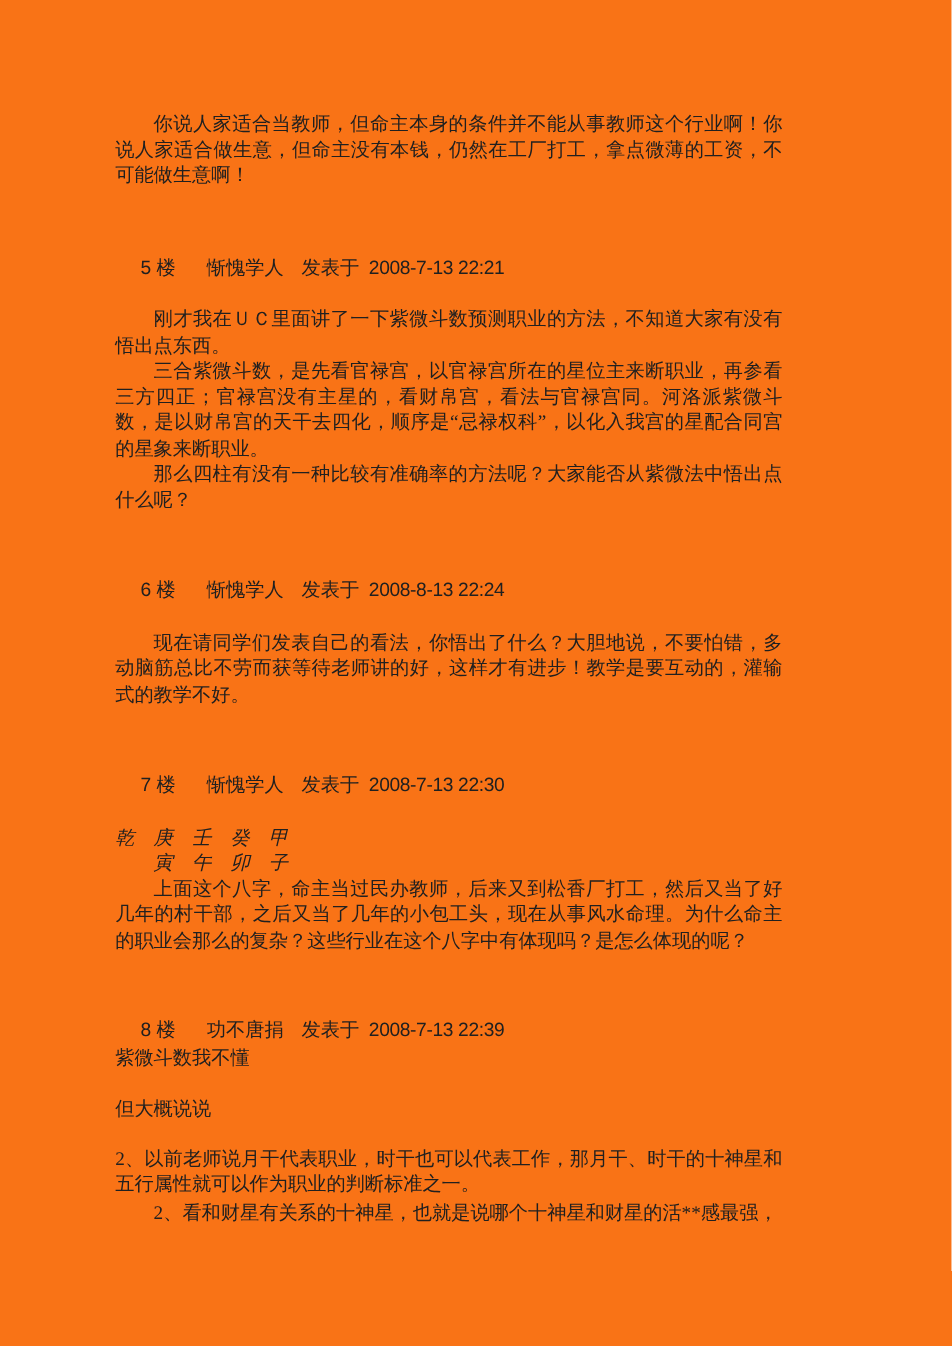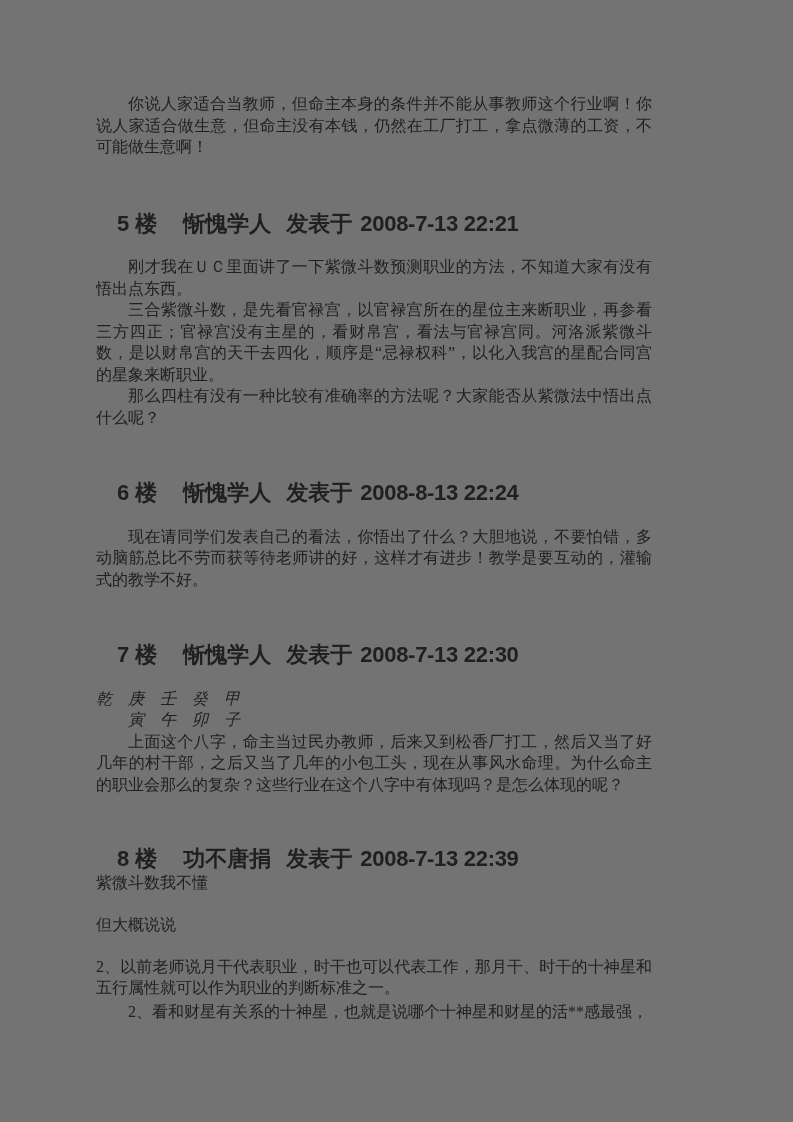--- a/index.html
+++ b/index.html
@@ -3,35 +3,35 @@
 <meta charset="utf-8">
 <style>
   html, body { margin: 0; padding: 0; background: #ffffff; }
   .page {
     position: relative;
     width: 793px;
     height: 1122px;
     margin: 0 auto;
     box-sizing: border-box;
     padding: 93px 95px 0 96px;
-    background: #737373;
+    background: #f97316;
     color: #202020;
     font-family: "Liberation Serif", "DejaVu Serif", serif;
     font-size: 16px;
     line-height: 21.5px;
     overflow: hidden;
   }
   p { margin: 0; }
   .para { width: 556px; text-align: justify; }
   .indent { text-indent: 2em; }
   .flush { text-indent: 0; }
   .post-header {
     font-family: "Liberation Sans", "DejaVu Sans", sans-serif;
-    font-weight: 700;
-    font-size: 22px;
+    font-weight: 400;
+    font-size: 16px;
     line-height: 21.5px;
     padding-left: 21px;
     white-space: pre;
   }
   .post-header .floor  { margin-right: 26px; }
   .post-header .author { margin-right: 15px; }
   .post-header .posted { margin-right: 8px; }
   .post-header .dt     { letter-spacing: -0.3px; }
   .mt55 { margin-top: 55px; }
   .mt54 { margin-top: 54px; }

